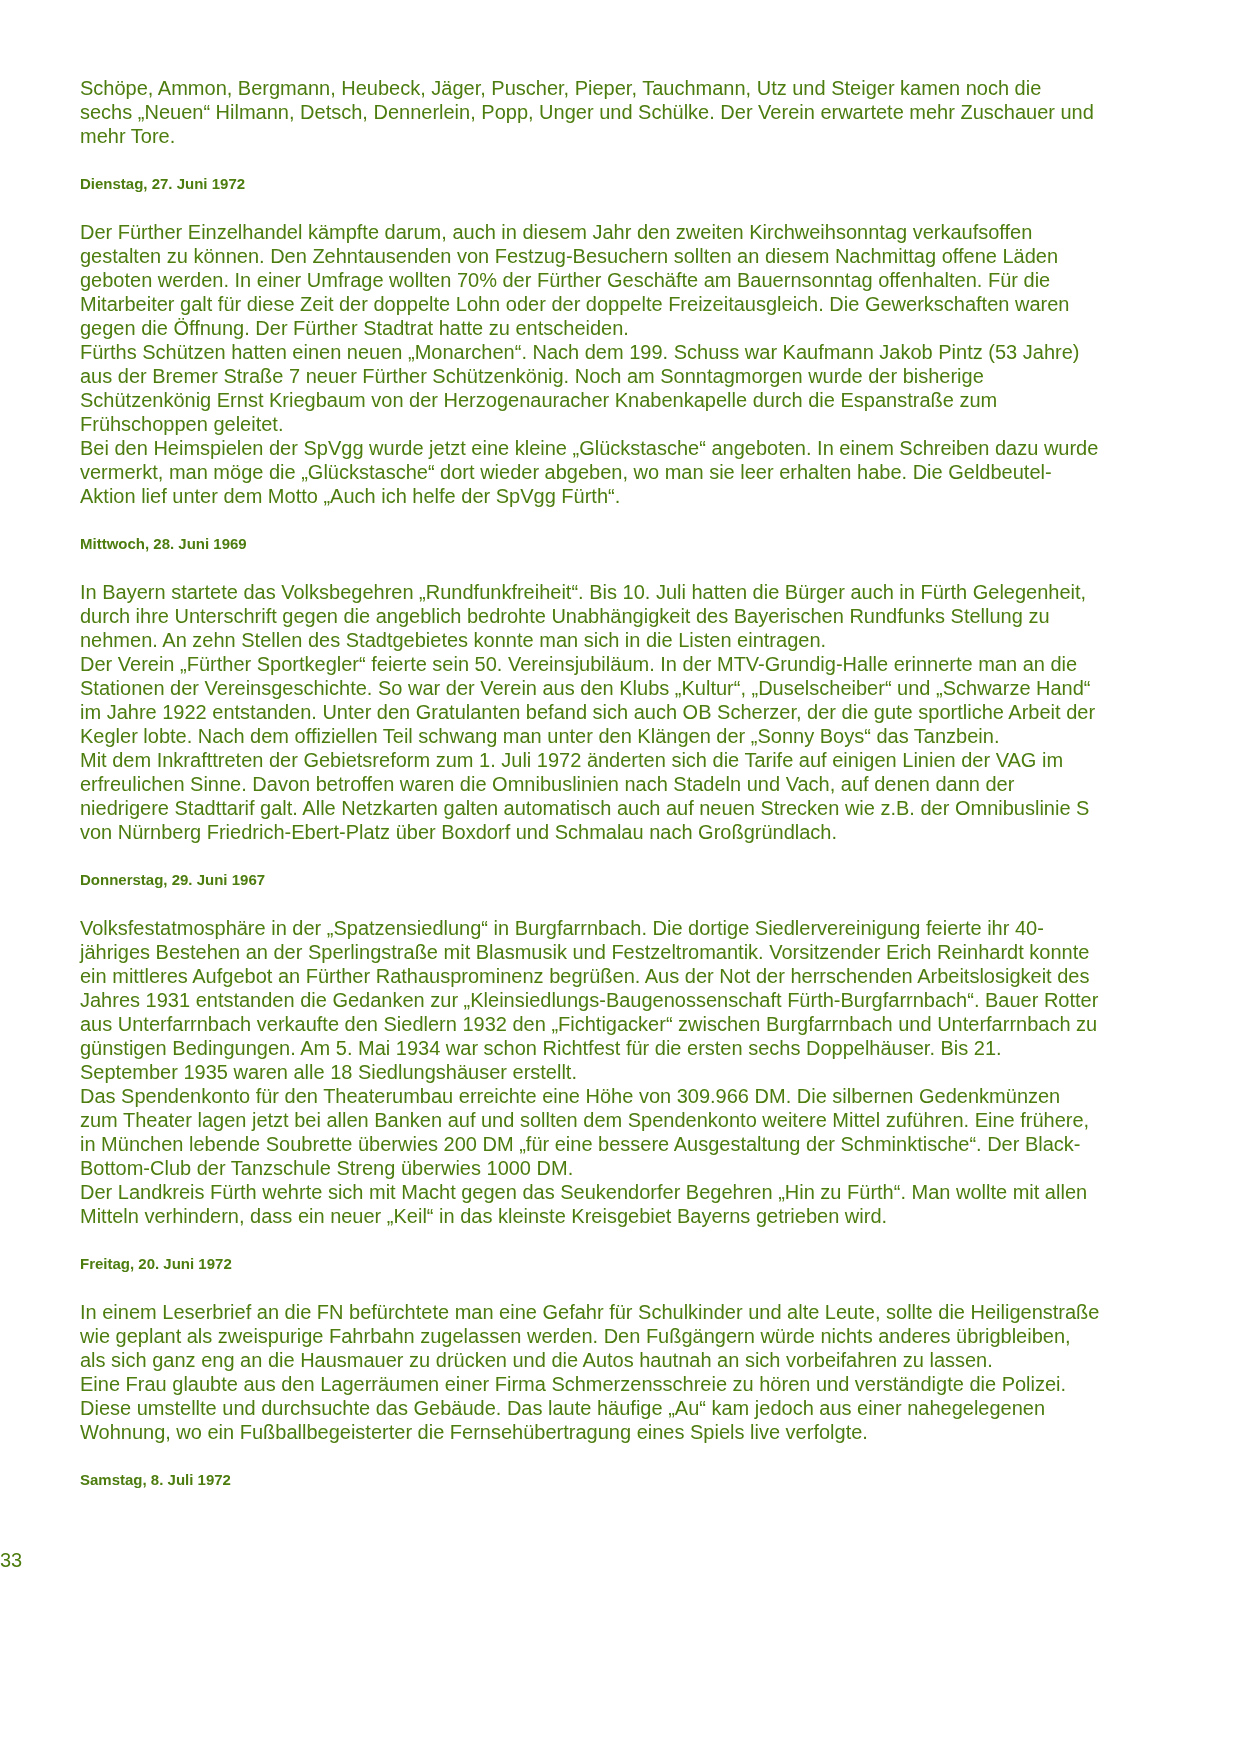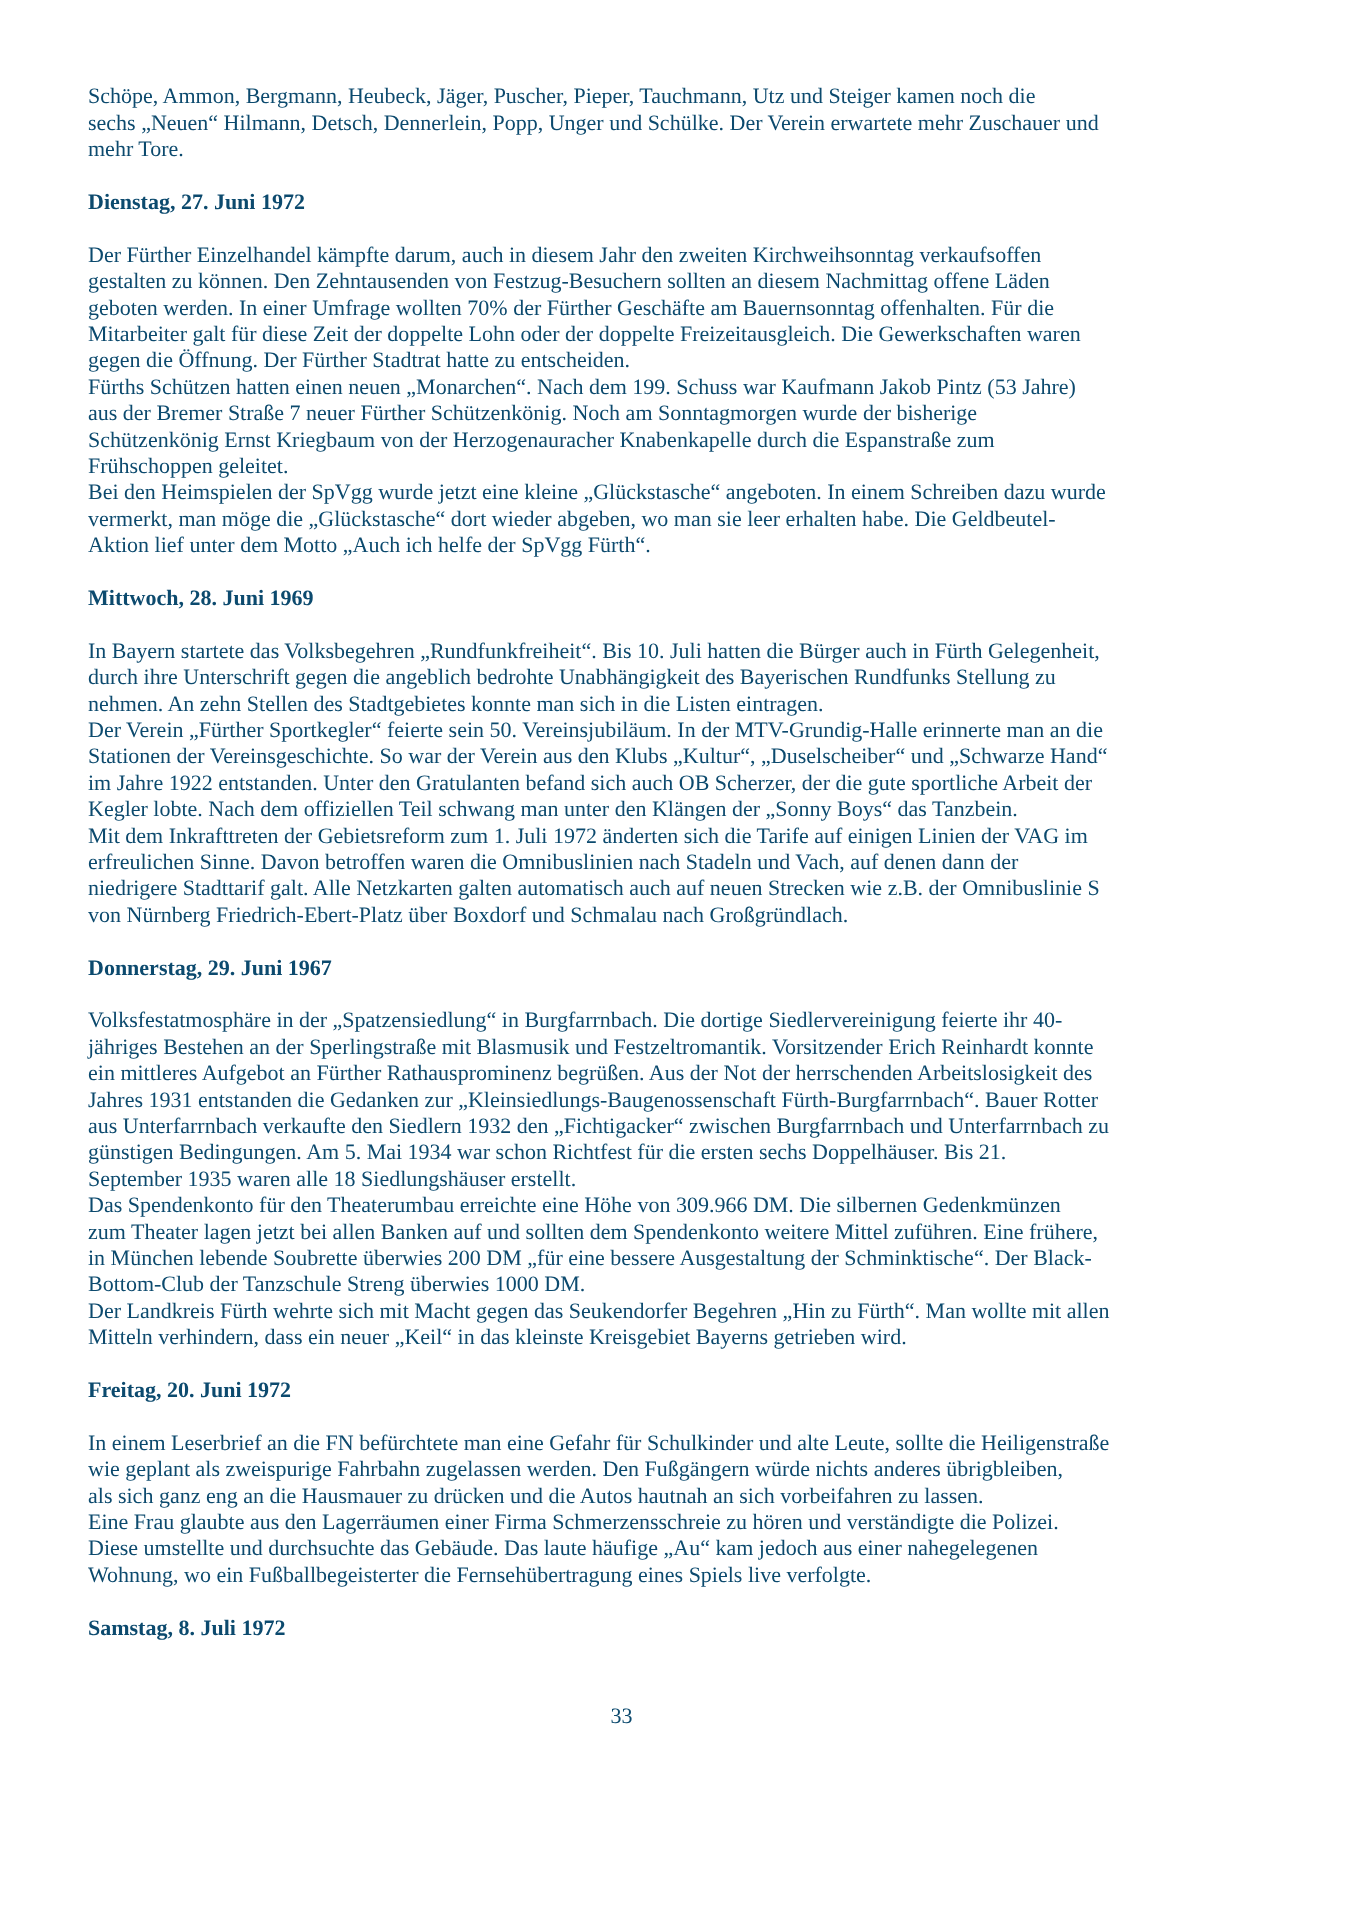--- a/index.html
+++ b/index.html
@@ -5,45 +5,44 @@
   html, body {
     margin: 0;
     padding: 0;
     background: #ffffff;
   }
   .sheet {
     position: relative;
     width: 1130px;
     height: 1753px;
     background: #ffffff;
-    color: #0c4a6e;
-    font-family: Liberation Serif, serif;
+    color: #4d7c0f;
+    font-family: Liberation Sans, sans-serif;
     font-size: 20px;
     line-height: 24px;
     padding: 76px 40px 0 80px;
     box-sizing: border-box;
     overflow: hidden;
   }
   .para {
     margin: 0;
     white-space: pre;
     letter-spacing: 0;
   }
   .day-heading {
-    font-size: 20px;
+    font-size: 15px;
     line-height: 24px;
     font-weight: bold;
     margin: 24px 0;
     white-space: pre;
   }
   .page-number {
     margin-top: 56px;
     margin-left: -80px;
     margin-right: -40px;
-    text-align: center;
   }
 </style>
 </head>
 <body>
 
 <div class="sheet">
 
   <p class="para">Schöpe, Ammon, Bergmann, Heubeck, Jäger, Puscher, Pieper, Tauchmann, Utz und Steiger kamen noch die
 sechs „Neuen“ Hilmann, Detsch, Dennerlein, Popp, Unger und Schülke. Der Verein erwartete mehr Zuschauer und
 mehr Tore.</p>

